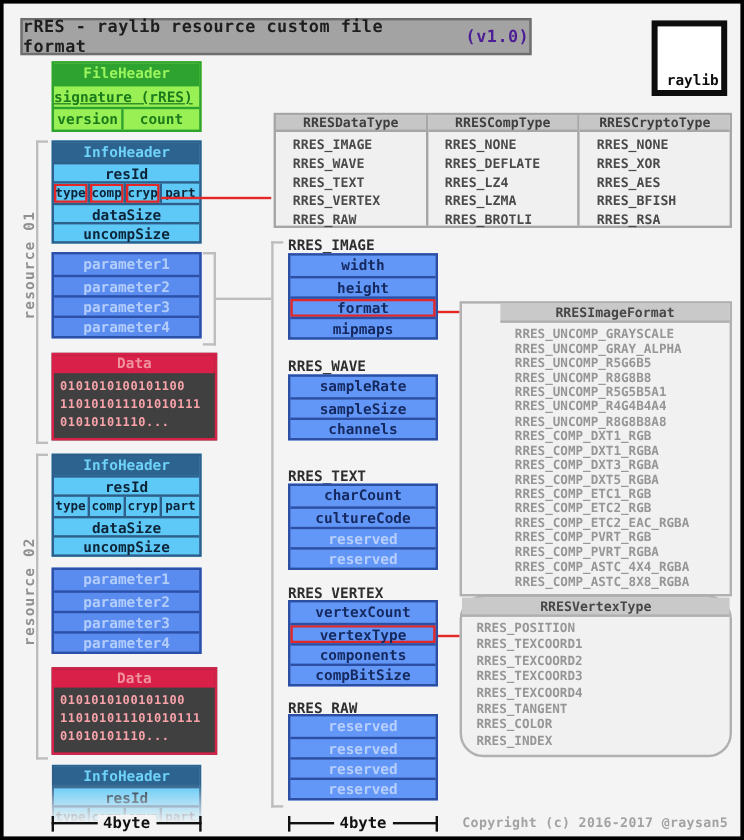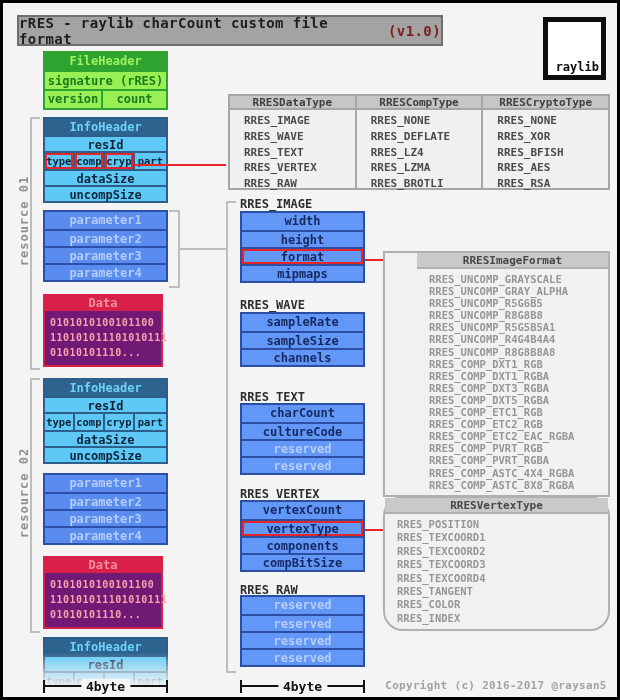--- a/index.html
+++ b/index.html
@@ -4,31 +4,31 @@
 <style>
   * { margin:0; padding:0; box-sizing:border-box; }
   body { background:#ddd; font-family:"DejaVu Sans Mono", monospace; }
   #canvas { position:relative; width:620px; height:700px; background:#f4f4f4;
             border:3px solid #000; overflow:hidden; font-weight:bold; }
 
   
   .title-bar { position:absolute; left:14px; top:12px; width:426px; height:31px;
                background:#a3a3a3; border:2px solid #6e6e6e; color:#1e1e1e;
                font-size:14px; letter-spacing:0.4px; display:flex; align-items:center; justify-content:center; }
-  .title-version { color:#7f1d1d; margin-left:22px; }
+  .title-version { color:#4c1d95; margin-left:22px; }
 
   
   .logo { position:absolute; left:540px; top:14px; width:63px; height:63px;
           background:#fff; border:5px solid #0d0d0d; }
   .logo span { position:absolute; right:2px; bottom:1px; font-size:12px; color:#0d0d0d; }
 
   
   .fh { position:absolute; left:40px; top:48px; width:125px; border:2px solid #2fa32f; background:#98f055; }
   .fh .hdr { height:17px; line-height:17px; background:#2fa32f; color:#9bf55e; text-align:center; font-size:12px; }
-  .fh .row { height:19px; line-height:19px; color:#1b7a1b; text-align:center; font-size:12px; border-top:2px solid #2fa32f; }
+  .fh .row { height:19px; line-height:19px; color:#1b7a1b; font-size:12px; border-top:2px solid #2fa32f;text-decoration:underline; }
   .fh .split { display:flex; border-top:2px solid #2fa32f; }
   .fh .split div { height:17px; line-height:17px; color:#1b7a1b; text-align:center; font-size:12px; flex:1; }
   .fh .split div + div { border-left:2px solid #2fa32f; }
 
   
   .enums { position:absolute; left:225px; top:91px; width:382px; height:96px;
            display:flex; border:2px solid #a6a6a6; background:#f0f0f0; }
   .enum-col { flex:1; }
   .enum-col + .enum-col { border-left:2px solid #a6a6a6; }
   .enum-col .hdr { height:14px; line-height:14px; background:#c6c6c6; color:#3f3f3f;
@@ -42,21 +42,21 @@
   .ih .split { display:flex; border-top:2px solid #2d5f8a; }
   .ih .split div { height:16px; line-height:16px; color:#0d2438; text-align:center; font-size:10.5px; flex:1; }
   .ih .split div + div { border-left:2px solid #2d5f8a; }
 
   
   .params { position:absolute; left:40px; width:125px; border:2px solid #2c50a8; background:#5a8cf0; }
   .params .row { height:17px; line-height:17px; color:#b3cdfa; text-align:center; font-size:12px; }
   .params .row + .row { border-top:2px solid #2c50a8; }
 
   
-  .datab { position:absolute; left:40px; width:120px; border:2px solid #d92048; background:#701a75; }
+  .datab { position:absolute; left:40px; width:138px; border:2px solid #d92048; background:#404040; }
   .datab .hdr { height:15px; line-height:15px; background:#d92048; color:#f0919e; text-align:center; font-size:12px; }
   .datab .bits { padding:4px 5px 5px 5px; color:#f9a3ab; font-size:10px; line-height:15px; letter-spacing:0.5px; white-space:nowrap; }
 
   
   .slabel { position:absolute; left:237px; font-size:12px; color:#2e2e2e; height:12px; line-height:12px; }
   .sblock { position:absolute; left:237px; width:125px; border:2px solid #2c4fa4; background:#6297f8; }
   .sblock .row { height:17px; line-height:17px; color:#15295f; text-align:center; font-size:12px; }
   .sblock .row + .row { border-top:2px solid #2c4fa4; }
   .sblock .dim { color:#b7cefb; }
 
@@ -95,21 +95,21 @@
 
   .copyright { position:absolute; left:378px; top:676px; width:230px; text-align:center;
                font-size:11px; color:#a2a2a2; letter-spacing:0.3px; }
 </style>
 </head>
 <body>
 
 <div id="canvas">
 
   <div class="title-bar">
-    <span>rRES - raylib charCount custom file format</span>
+    <span>rRES - raylib resource custom file format</span>
     <span class="title-version">(v1.0)</span>
   </div>
 
   <div class="logo">
     <span>raylib</span>
   </div>
 
   <div class="fh">
     <div class="hdr">FileHeader</div>
     <div class="row">signature (rRES)</div>
@@ -138,22 +138,22 @@
         <div>RRES_LZ4</div>
         <div>RRES_LZMA</div>
         <div>RRES_BROTLI</div>
       </div>
     </div>
     <div class="enum-col">
       <div class="hdr">RRESCryptoType</div>
       <div class="items">
         <div>RRES_NONE</div>
         <div>RRES_XOR</div>
+        <div>RRES_AES</div>
         <div>RRES_BFISH</div>
-        <div>RRES_AES</div>
         <div>RRES_RSA</div>
       </div>
     </div>
   </div>
 
   <div class="rotlabel" style="left:-44px; top:211px;">resource 01</div>
   <div class="bracket-l" style="left:27px; top:114px; height:253px;"></div>
 
   <div class="ih" style="top:114px;">
     <div class="hdr">InfoHeader</div>

